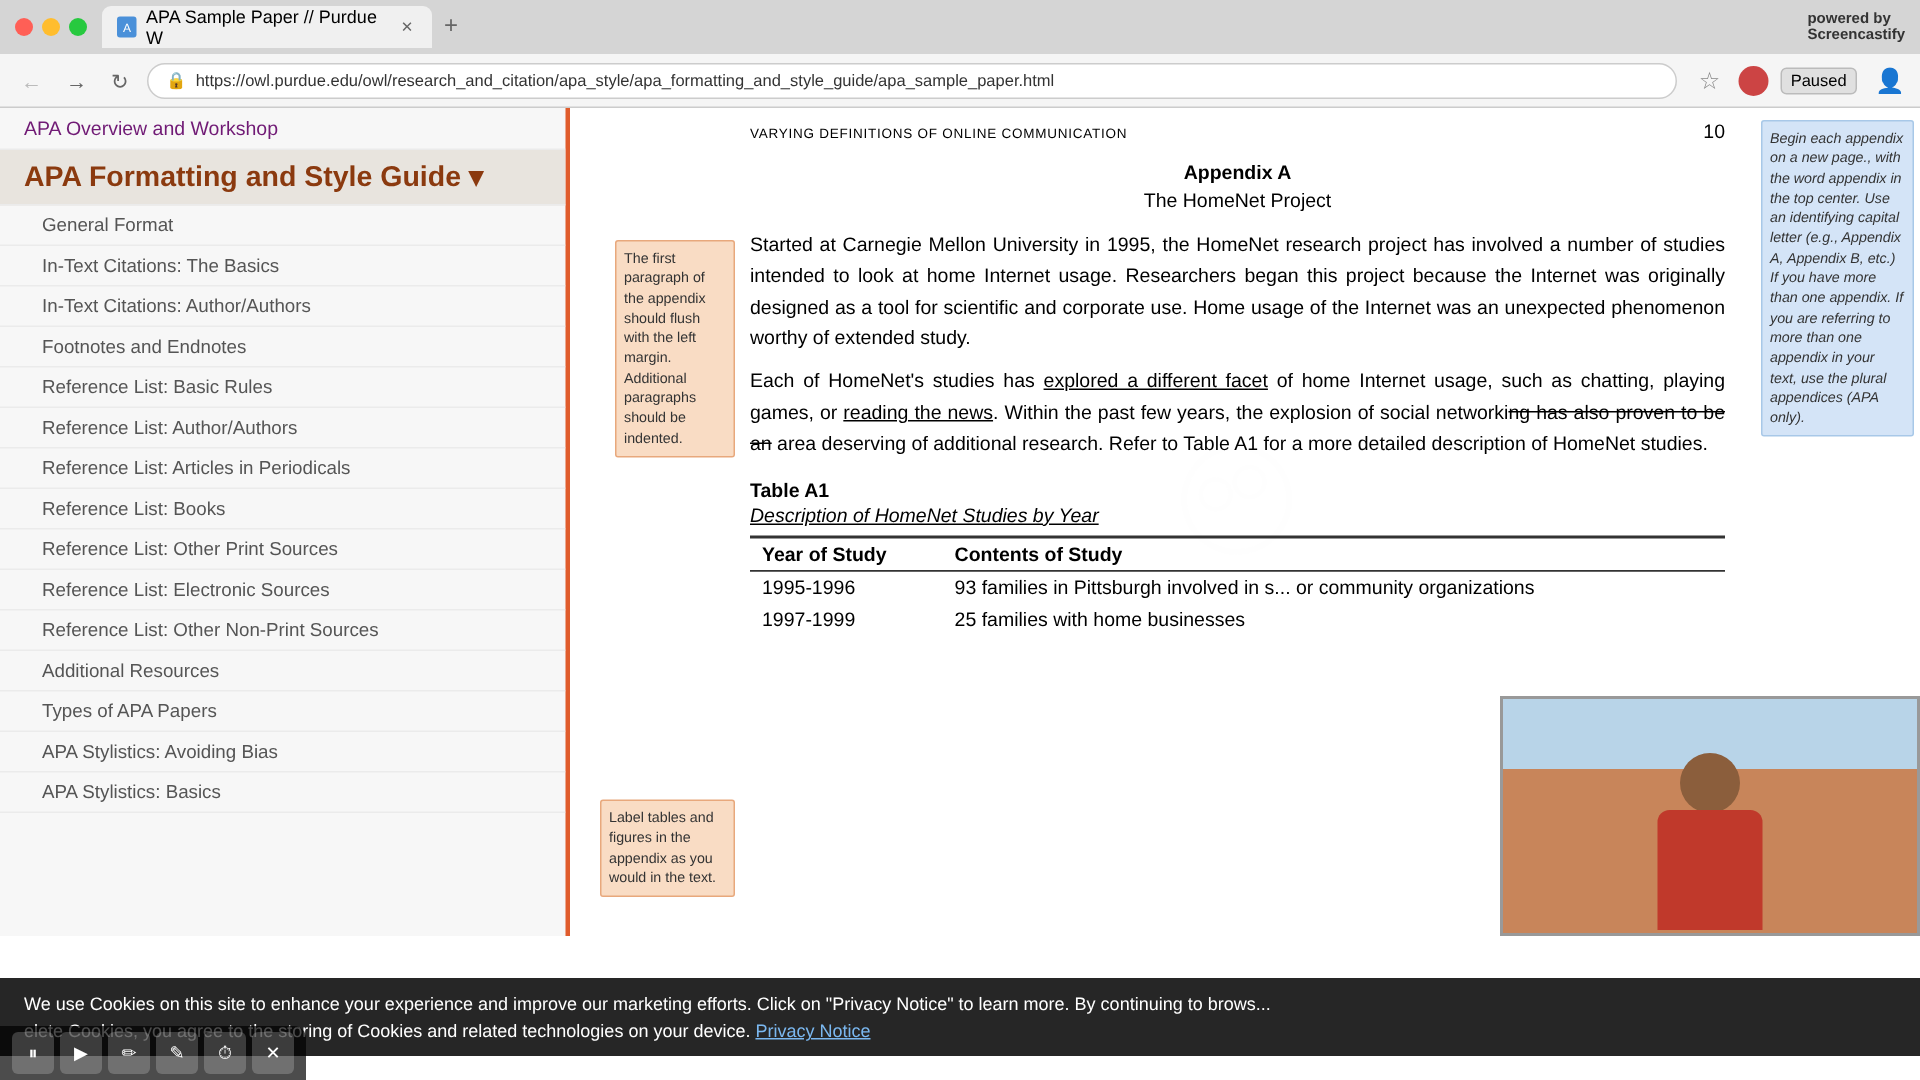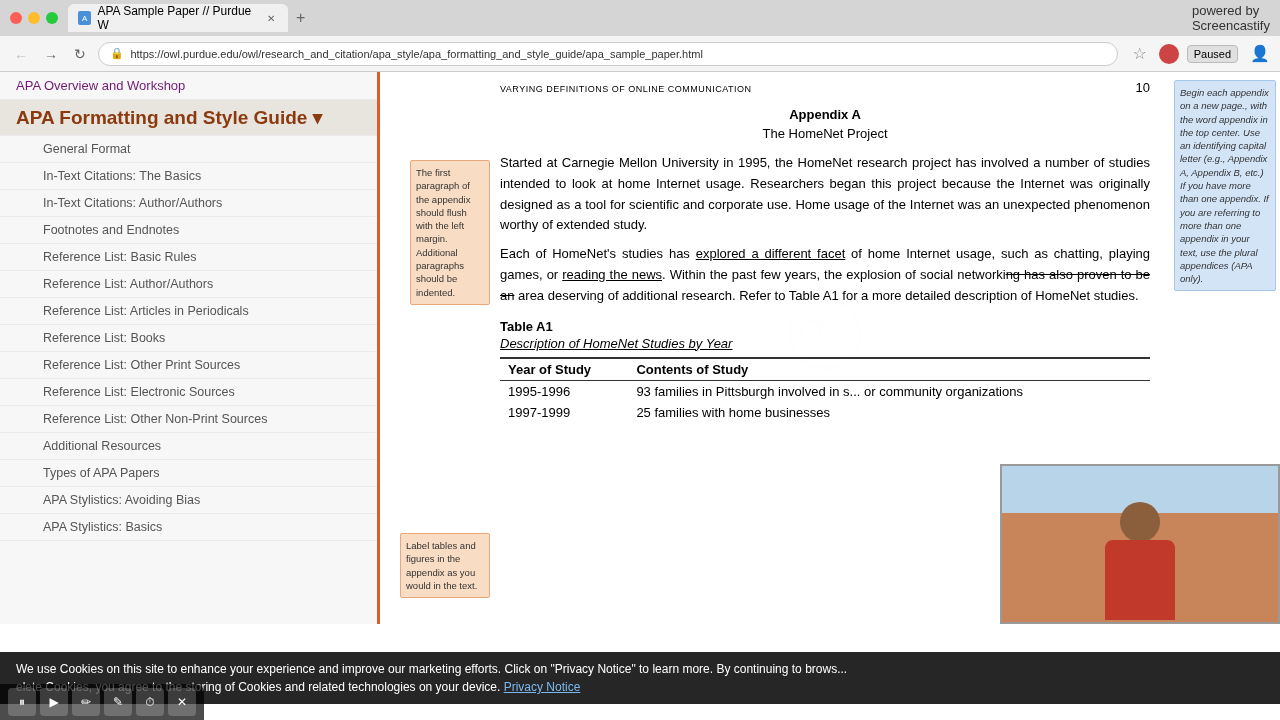--- a/index.html
+++ b/index.html
@@ -115,21 +115,21 @@
       color: #701a75;
       cursor: pointer;
       border-bottom: 1px solid #ebebeb;
     }
     .sidebar-item.active {
       background: #e8e4de;
       font-weight: bold;
       color: #8b3a0f;
     }
     .sidebar-item.submenu {
-      padding-left: 43px;
+      padding-left: 28px;
       font-size: 12.5px;
       color: #555;
     }
     .sidebar-item.section-header {
       font-weight: bold;
       color: #8b3a0f;
       font-size: 19px;
     }
 
     
@@ -340,21 +340,21 @@
     <div class="tab-bar">
       <div class="tab">
         <div class="tab-favicon">A</div>
         <span>APA Sample Paper // Purdue W</span>
         <div class="tab-close">✕</div>
       </div>
       <div class="tab-new">+</div>
     </div>
     <div style="flex:1;"></div>
     <div class="screencastify-badge">
-      <span style="font-size:13px;">powered by<br>Screencastify</span>
+      <span style="font-size:10px;font-weight:bold;">powered by<br>Screencastify</span>
     </div>
   </div>
 
   <div class="address-bar">
     <span class="nav-btn disabled">←</span>
     <span class="nav-btn">→</span>
     <span class="nav-btn">↻</span>
     <div class="url-bar">
       <span style="font-size:11px; color:#555; margin-right:6px;">🔒</span>
       <span style="font-size:11px;">https://owl.purdue.edu/owl/research_and_citation/apa_style/apa_formatting_and_style_guide/apa_sample_paper.html</span>

